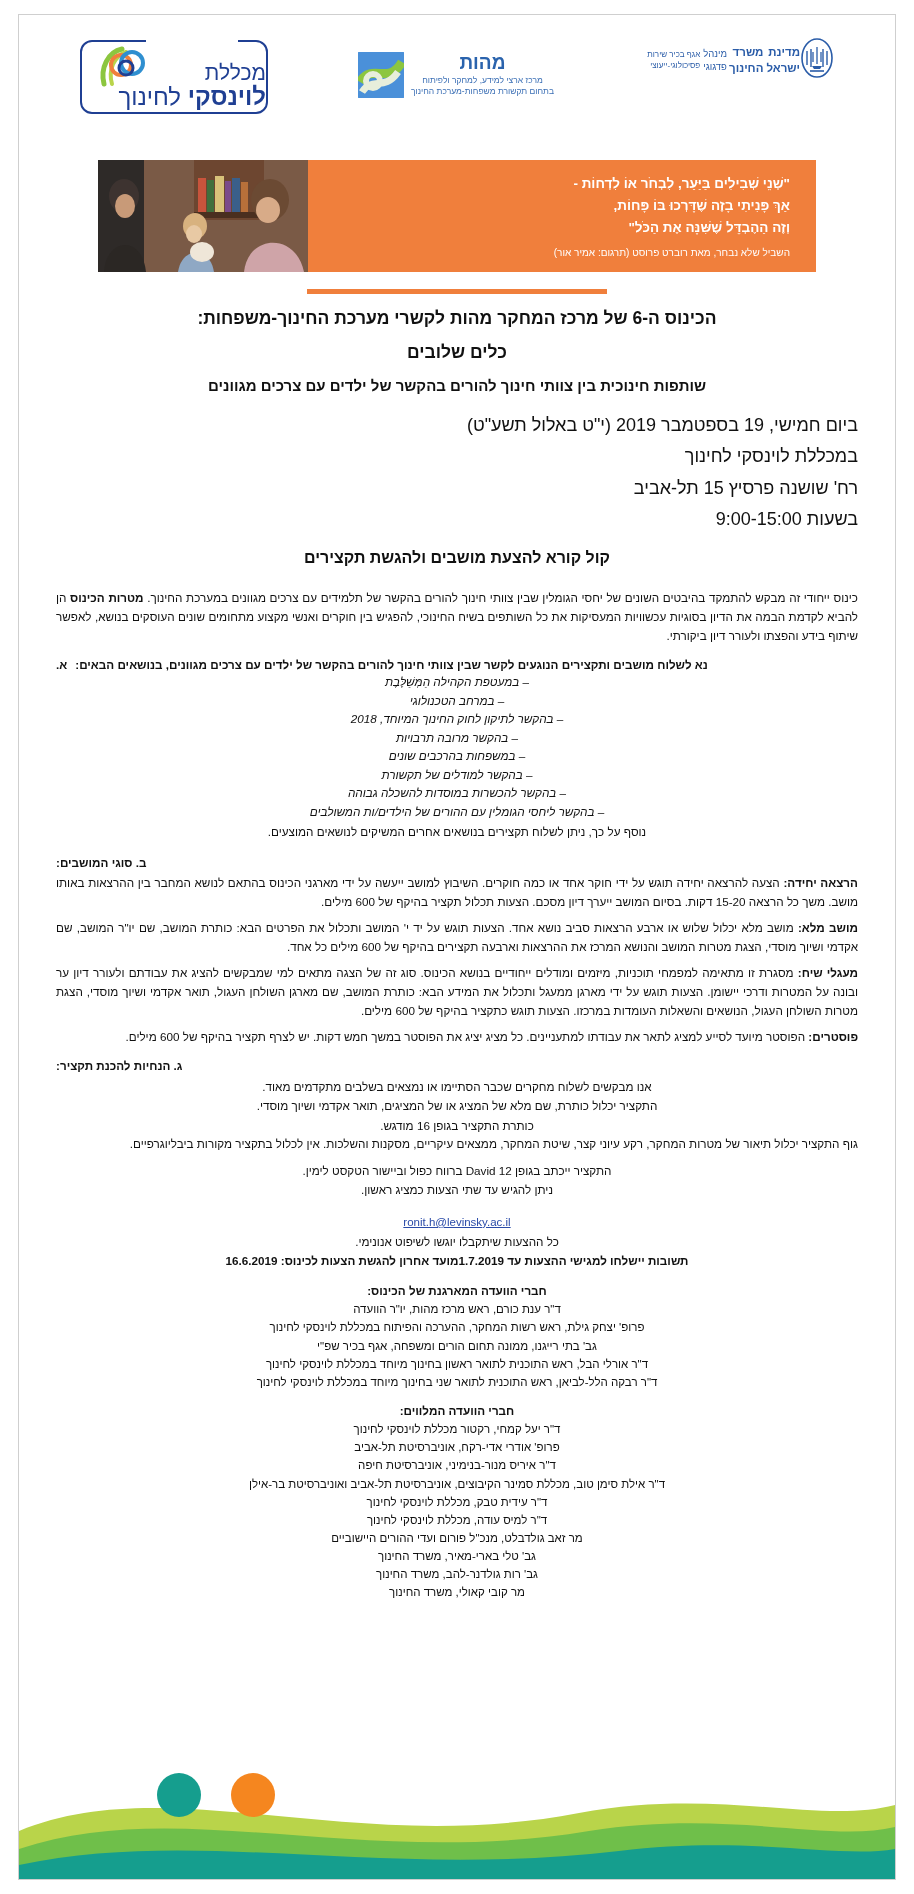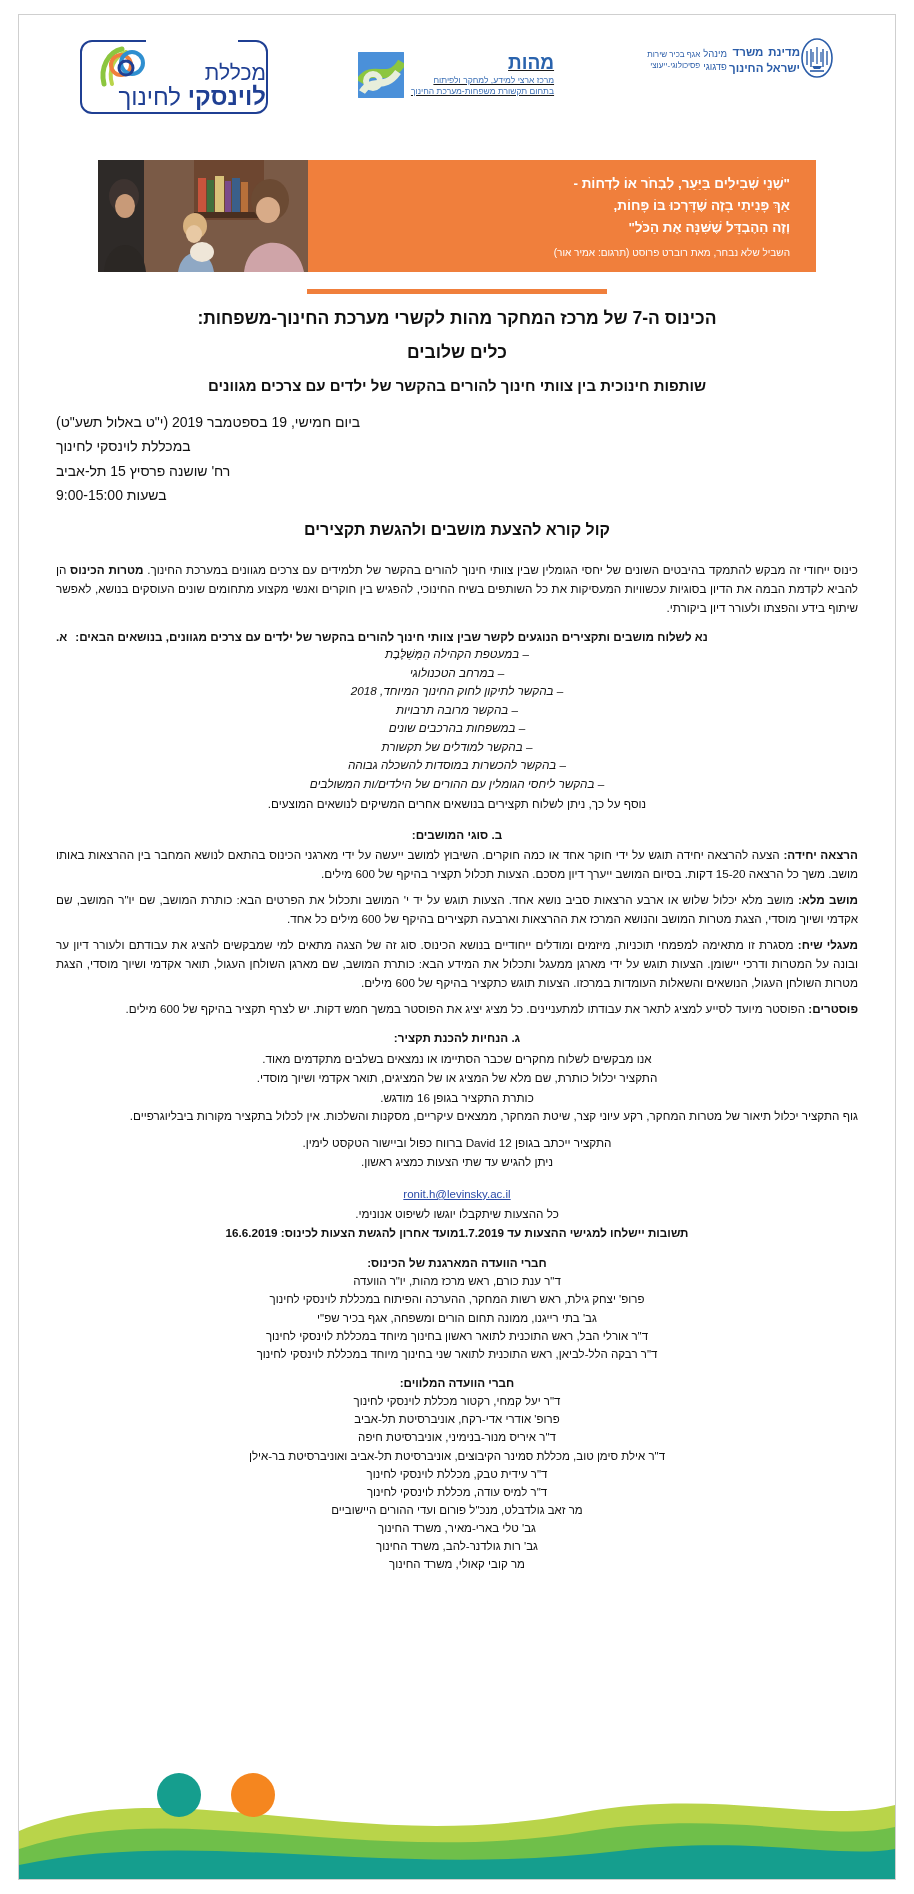--- a/index.html
+++ b/index.html
@@ -52,21 +52,21 @@
   
   .mahut{
     display:flex;flex-direction:row-reverse;align-items:center;gap:7px;
     margin-top:16px;
   }
   .mahut-mark{
     width:46px;height:46px;flex:0 0 46px;
     background:#4a90d9;position:relative;overflow:hidden;border-radius:1px;
   }
   .mahut-mark svg{display:block;}
-  .mahut-text{text-align:right;text-decoration:underline;}
+  .mahut-text{text-align:center;}
   .mahut-name{
     font-size:19px;font-weight:bold;color:#2a63ad;line-height:1;margin-bottom:3px;
   }
   .mahut-sub{font-size:8.5px;color:#3b6fb5;line-height:1.3;white-space:nowrap;}
 
   
   .lev{
     width:188px;height:74px;position:relative;
     border:2px solid #1f3f93;border-radius:12px;
     box-sizing:border-box;margin-top:4px;
@@ -107,34 +107,34 @@
     font-size:17.5px;font-weight:bold;text-align:center;margin:0 0 11px 0;
     color:#111;line-height:1.35;
   }
   h2.sub-title{
     font-size:17.5px;font-weight:bold;text-align:center;margin:0 0 14px 0;color:#111;
   }
   h3.sub-title2{
     font-size:15px;font-weight:bold;text-align:center;margin:0 0 16px 0;color:#111;
   }
   .event-line{
-    font-size:14px;text-align:left;line-height:1.75;color:#111;
+    font-size:18px;text-align:right;line-height:1.75;color:#111;
   }
   .cfp{
     font-size:16px;font-weight:bold;text-align:center;margin:13px 0 22px 0;color:#111;
   }
 
   
   .para{
     font-size:11.7px;line-height:1.62;text-align:justify;
     text-align-last:right;margin:0 0 13px 0;color:#111;
   }
   .para b{font-weight:bold;}
   .sec-head{
-    font-size:11.7px;font-weight:bold;text-align:center;margin:0 0 5px 0;color:#111;
+    font-size:11.7px;font-weight:bold;text-align:left;margin:0 0 5px 0;color:#111;
   }
   .list-intro{
     display:flex;flex-direction:row-reverse;gap:8px;align-items:flex-start;
     font-size:11.7px;font-weight:bold;margin:6px 0 2px 0;color:#111;
   }
   .list-marker{flex:0 0 auto;}
   ul.topics{
     list-style:none;margin:0 0 2px 0;padding:0;
     text-align:center;
     font-style:italic;
@@ -259,21 +259,21 @@
       </div>
       <div class="hero-quote">
         <div class="q-line">"שְׁנֵי שְׁבִילִים בַּיַּעַר, לִבְחֹר אוֹ לִדְחוֹת -</div>
         <div class="q-line">אַךְ פָּנִיתִי בָזֶה שֶׁדָּרְכוּ בּוֹ פָּחוֹת,</div>
         <div class="q-line">וְזֶה הַהֶבְדֵּל שֶׁשִּׁנָּה אֶת הַכֹּל"</div>
         <div class="q-attr">השביל שלא נבחר, מאת רוברט פרוסט (תרגום: אמיר אור)</div>
       </div>
     </div>
 
     <div class="rule"></div>
-    <h1 class="main-title">הכינוס ה-7 של מרכז המחקר מהות לקשרי מערכת החינוך-משפחות:</h1>
+    <h1 class="main-title">הכינוס ה-6 של מרכז המחקר מהות לקשרי מערכת החינוך-משפחות:</h1>
     <h2 class="sub-title">כלים שלובים</h2>
     <h3 class="sub-title2">שותפות חינוכית בין צוותי חינוך להורים בהקשר של ילדים עם צרכים מגוונים</h3>
 
     <div class="event-line">ביום חמישי, 19 בספטמבר 2019 (י"ט באלול תשע"ט)</div>
     <div class="event-line">במכללת לוינסקי לחינוך</div>
     <div class="event-line">רח' שושנה פרסיץ 15 תל-אביב</div>
     <div class="event-line">בשעות 9:00-15:00</div>
 
     <div class="cfp">קול קורא להצעת מושבים ולהגשת תקצירים</div>
 

